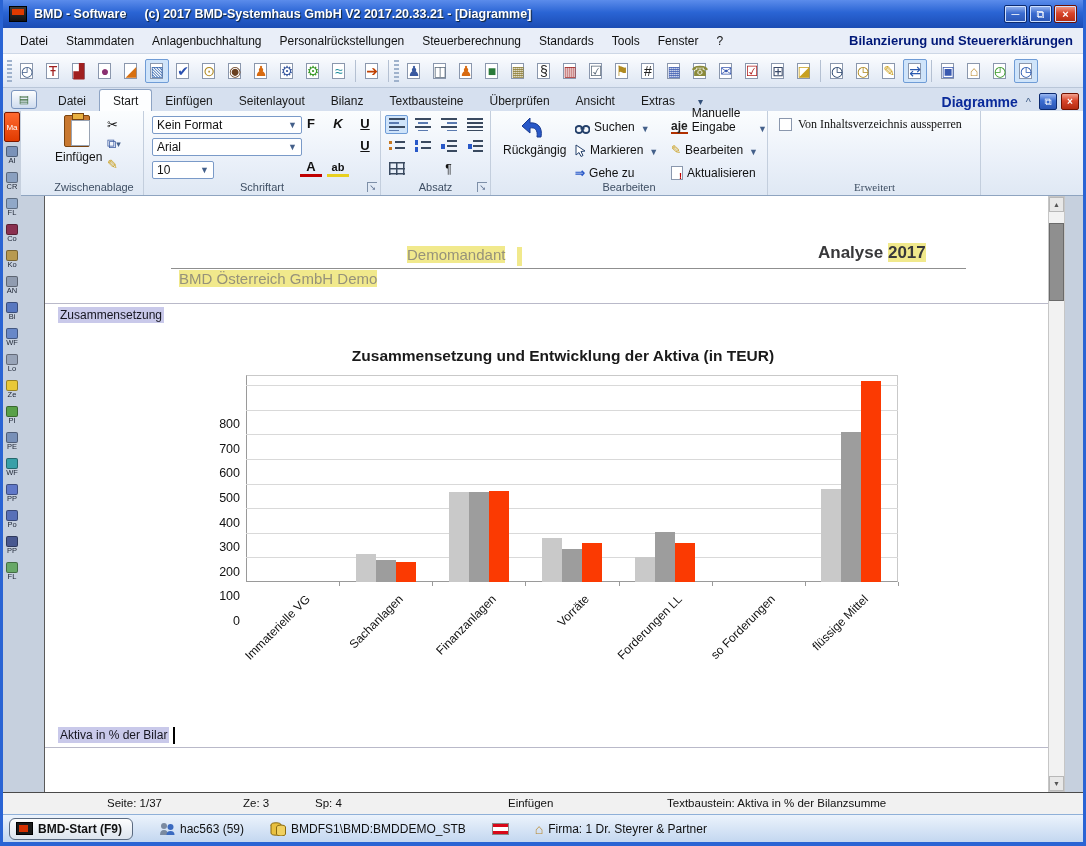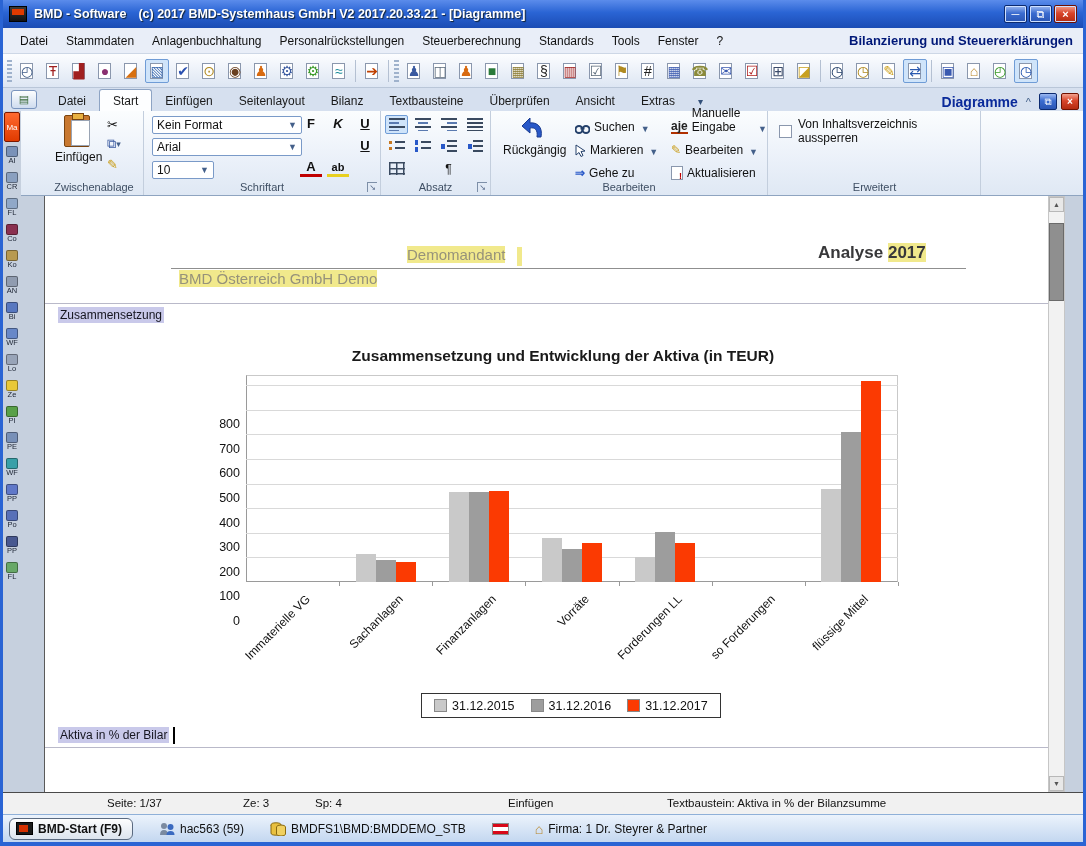--- a/index.html
+++ b/index.html
@@ -86,21 +86,21 @@
   
   #grp-edit { left:488px; width:277px; }
   #undo-btn { position:absolute; left:12px; top:4px; width:62px; text-align:center; }
   #undo-btn svg { display:block; margin:2px auto 0; }
   #undo-label { margin-top:4px; font-size:12px; }
   .ebtn { position:absolute; height:18px; display:flex; align-items:flex-end; gap:4px; font-size:12px; color:#101010; }
   .ebtn .dd { font-size:9px; color:#44608a; margin-left:2px; }
   .aje { font-size:12px; font-weight:bold; color:#222; border-bottom:2px solid #b03000; line-height:11px; }
   .doc-ico { width:12px; height:14px; background:#fff; border:1px solid #8a97ad; position:relative; font-size:9px; }
   
-  #grp-adv { left:766px; width:212px; }
+  #grp-adv { left:766px; width:212px;font-family:Liberation Serif, serif; }
   .checkbox { width:13px; height:13px; background:#fff; border:1px solid #8a97ad; display:inline-block; vertical-align:-2px; }
 
   
   #leftstrip { position:absolute; left:0; top:111px; width:18px; height:681px; background:#c6d0de; }
   .ls-item { width:18px; text-align:center; }
   .ls-ico { width:12px; height:11px; margin:2px auto 0; border-radius:2px; border:1px solid rgba(0,0,0,.35); }
   .ls-label { font-size:7.5px; color:#202838; line-height:8px; }
   #ls-first { width:16px; height:30px; margin:1px auto 4px; background:linear-gradient(#ff5a20,#d42800); border:1px solid #7a1800;
     color:#fff; font-size:8px; display:flex; align-items:center; justify-content:center; border-radius:2px;}
 
@@ -161,21 +161,21 @@
 </style>
 </head>
 <body>
 
 <div id="window">
 <div id="inner">
 
   <div id="titlebar">
     <div id="app-logo"></div>
     <span class="title-text">BMD - Software</span>
-    <span class="title-text" style="margin-left:12px">(c) 2017 BMD-Systemhaus GmbH V2 2017.20.33.21 - [Diagramme]</span>
+    <span class="title-text" style="margin-left:18px">(c) 2017 BMD-Systemhaus GmbH V2 2017.20.33.21 - [Diagramme]</span>
     <div id="win-buttons">
       <div class="winbtn">─</div>
       <div class="winbtn">⧉</div>
       <div class="winbtn close">×</div>
     </div>
   </div>
 
   <div id="menubar">
     <span class="menu-item">Datei</span>
         <span class="menu-item">Stammdaten</span>
@@ -629,34 +629,20 @@
         <div class="xtick" style="left: 708.714px; top: 582px;"></div>
         <div class="xlab" style="left: 580.143px; top: 592px;">Forderungen LL</div>
         <div class="xtick" style="left: 801.857px; top: 582px;"></div>
         <div class="xlab" style="left: 673.286px; top: 592px;">so Forderungen</div>
         <div class="bar" style="left: 818.429px; top: 489px; width: 20px; height: 93px; background: rgb(201, 201, 201);"></div>
         <div class="bar" style="left: 838.429px; top: 432px; width: 20px; height: 150px; background: rgb(157, 157, 157);"></div>
         <div class="bar" style="left: 858.429px; top: 381px; width: 20px; height: 201px; background: rgb(251, 58, 2);"></div>
         <div class="xtick" style="left: 895px; top: 582px;"></div>
         <div class="xlab" style="left: 766.429px; top: 592px;">flüssige Mittel</div>
       </div>
-  <div id="legend">
-        <span class="leg-item">
-          <span class="leg-swatch" style="background:#c9c9c9"></span>
-          <span>31.12.2015</span>
-        </span>
-        <span class="leg-item">
-          <span class="leg-swatch" style="background:#9d9d9d"></span>
-          <span>31.12.2016</span>
-        </span>
-        <span class="leg-item">
-          <span class="leg-swatch" style="background:#fb3a02"></span>
-          <span>31.12.2017</span>
-        </span>
-      </div>
 
   <span id="sec-bottom" class="hl-lav">Aktiva in % der Bilar</span>
   <div id="caret"></div>
   <div id="sec-rule-bottom"></div>
 
   <div id="vscroll">
     <div class="sbtn" style="top:0">▲</div>
     <div id="sthumb"></div>
     <div class="sbtn" style="bottom:0">▼</div>
   </div>

